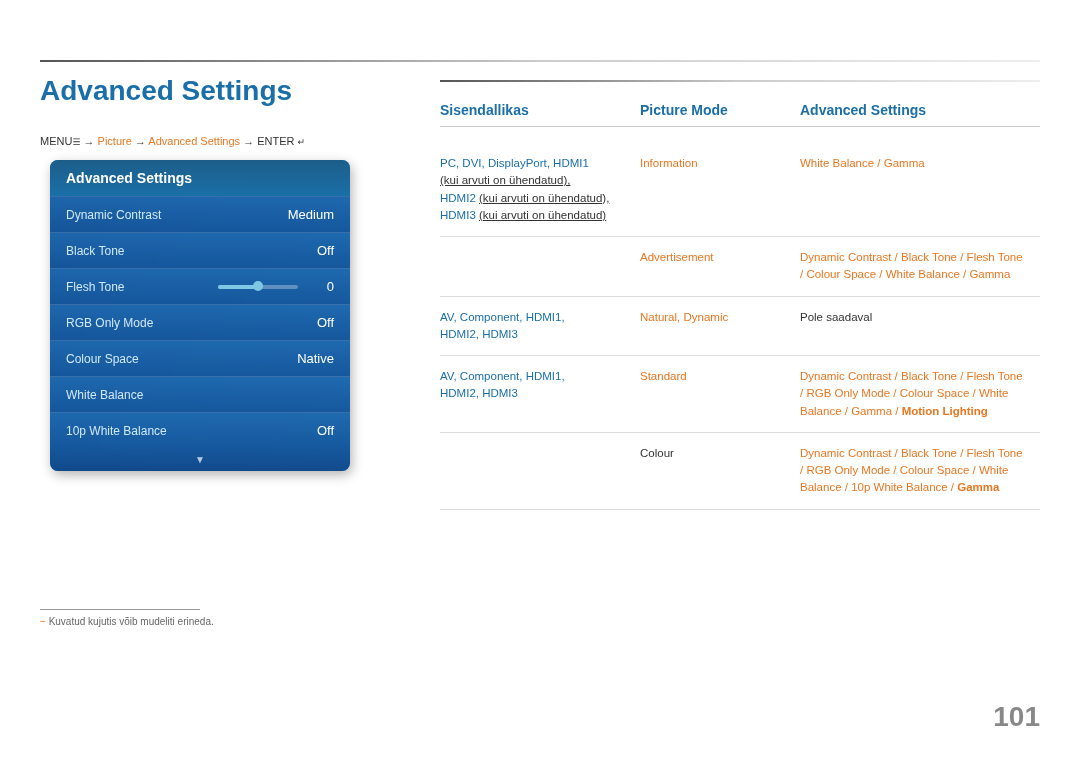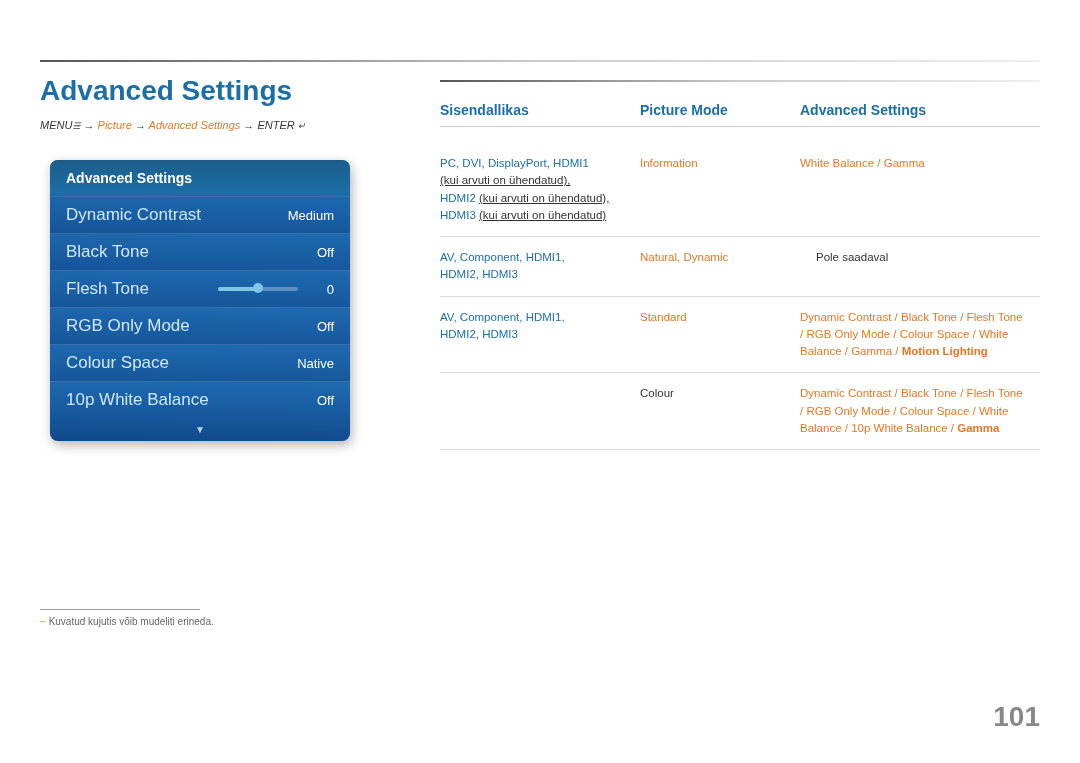--- a/index.html
+++ b/index.html
@@ -31,25 +31,24 @@
 
     .page-title {
       font-size: 28px;
       font-weight: bold;
       color: #1a6fa8;
     }
 
     
     .breadcrumb {
       position: absolute;
-      top: 119px;
+      top: 135px;
       left: 40px;
       font-size: 11px;
       color: #333;
-      font-style: italic;
     }
     .breadcrumb span.orange { color: #e87722; }
     .breadcrumb span.arrow { color: #333; }
 
     
     .settings-panel {
       position: absolute;
       top: 160px;
       left: 50px;
       width: 300px;
@@ -72,21 +71,21 @@
       justify-content: space-between;
       align-items: center;
       padding: 8px 16px;
       border-top: 1px solid rgba(255,255,255,0.15);
       background: linear-gradient(to bottom, rgba(30,100,170,0.9), rgba(20,80,150,0.9));
       min-height: 36px;
     }
 
     .settings-item .item-label {
       color: #d0e8f8;
-      font-size: 17px;
+      font-size: 12px;
     }
 
     .settings-item .item-value {
       color: #ffffff;
       font-size: 13px;
       padding-left: 23px;
     }
 
     
     .flesh-slider {
@@ -278,20 +277,24 @@
   <div class="settings-item">
     <span class="item-label">RGB Only Mode</span>
     <span class="item-value">Off</span>
   </div>
 
   <div class="settings-item">
     <span class="item-label">Colour Space</span>
     <span class="item-value">Native</span>
   </div>
 
+  <div class="settings-item">
+    <span class="item-label">White Balance</span>
+    <span class="item-value"></span>
+  </div>
 
   <div class="settings-item">
     <span class="item-label">10p White Balance</span>
     <span class="item-value">Off</span>
   </div>
 
   <div class="panel-arrow"></div>
 </div>
 
 <div class="bottom-note">
@@ -314,26 +317,31 @@
     <div class="cell source">
       PC, DVI, DisplayPort, HDMI1<br>
       <span class="black">(kui arvuti on ühendatud),</span><br>
       HDMI2 <span class="black">(kui arvuti on ühendatud),</span><br>
       HDMI3 <span class="black">(kui arvuti on ühendatud)</span>
     </div>
     <div class="cell picture-mode">Information</div>
     <div class="cell adv-settings">White Balance / Gamma</div>
   </div>
 
+  <div class="table-row">
+    <div class="cell source"></div>
+    <div class="cell picture-mode">Advertisement</div>
+    <div class="cell adv-settings">Dynamic Contrast / Black Tone / Flesh Tone / Colour Space / White Balance / Gamma</div>
+  </div>
 
   <div class="table-row">
     <div class="cell source">AV, Component, HDMI1,<br>HDMI2, HDMI3</div>
     <div class="cell picture-mode">Natural, Dynamic</div>
     <div class="cell adv-settings">
-      <span class="black" style="color:#333;margin-left:16px;">Pole saadaval</span>
+      <span class="black" style="color:#333;">Pole saadaval</span>
     </div>
   </div>
 
   <div class="table-row">
     <div class="cell source">AV, Component, HDMI1,<br>HDMI2, HDMI3</div>
     <div class="cell picture-mode">Standard</div>
     <div class="cell adv-settings">Dynamic Contrast / Black Tone / Flesh Tone / RGB Only Mode / Colour Space / White Balance / Gamma / <strong>Motion Lighting</strong></div>
   </div>
 
   <div class="table-row">

